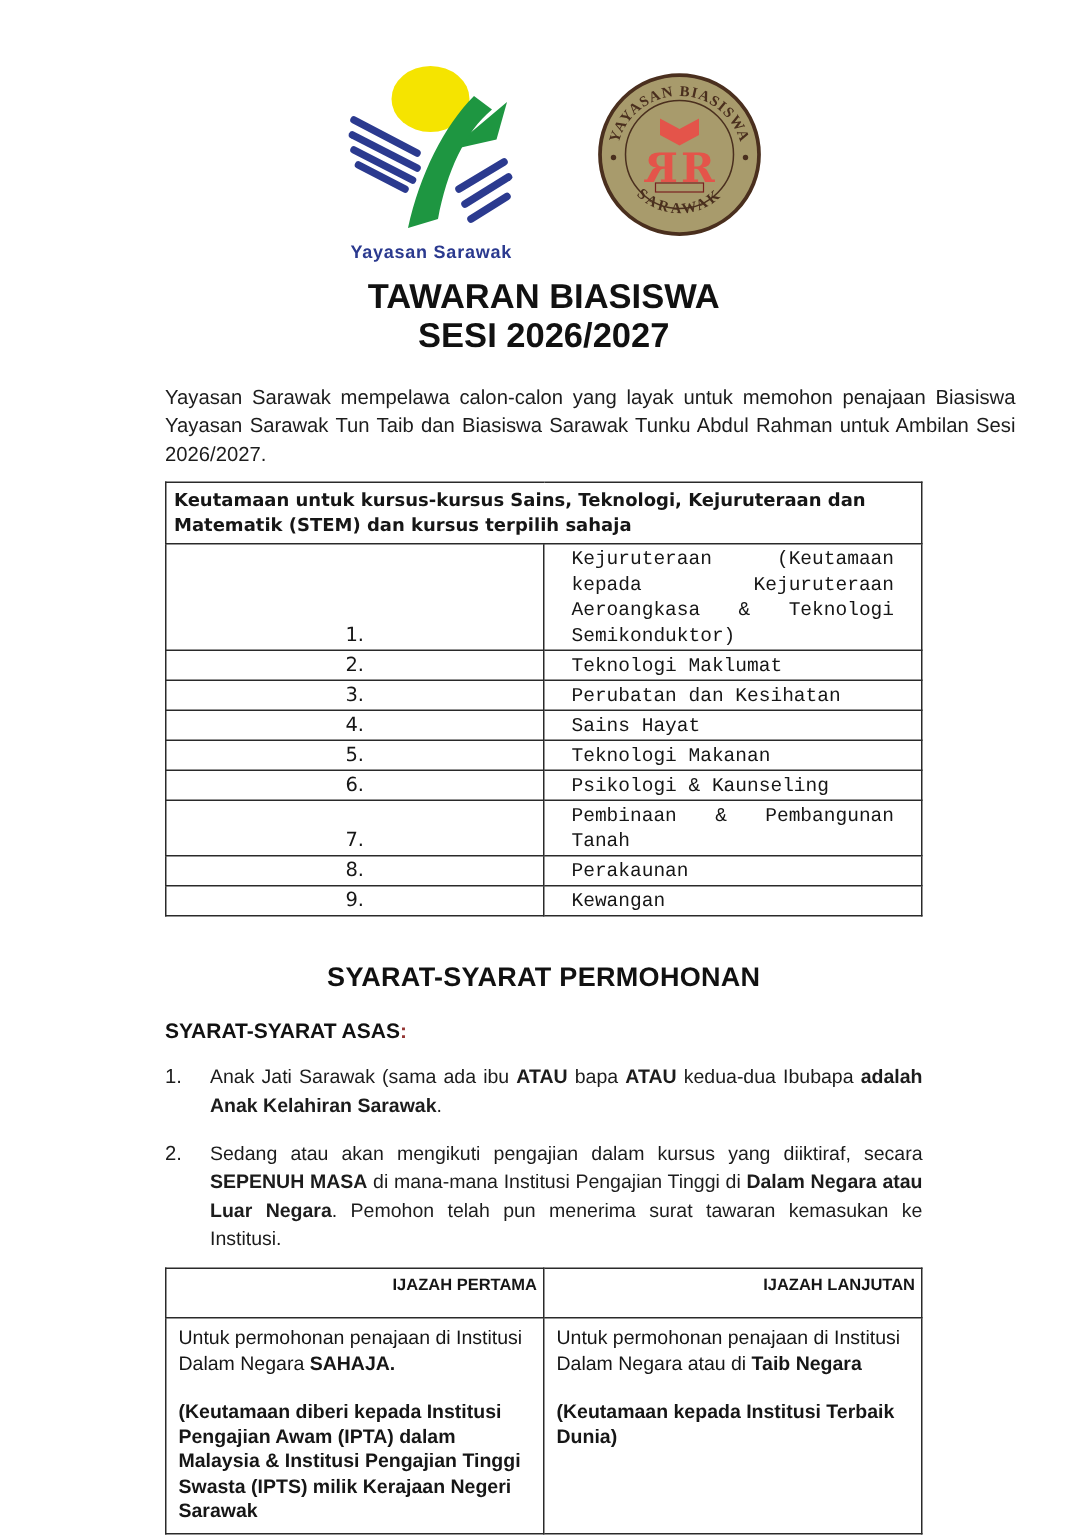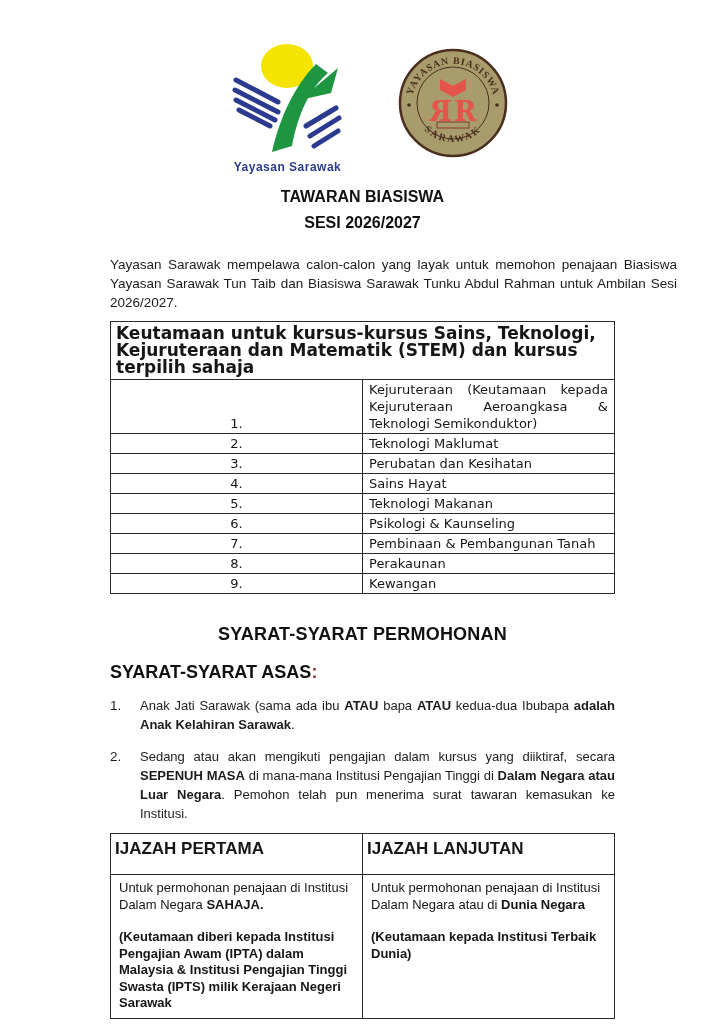--- a/index.html
+++ b/index.html
@@ -21,71 +21,71 @@
   .logo-left { width:140px; text-align:center; }
   .logo-caption {
     margin-top:2px;
     font-size:12px; font-weight:bold; letter-spacing:0.5px;
     color:#2B3A8F;
   }
   .seal-wrap { margin-top:8px; }
   
   .doc-title {
     margin-top:12px; text-align:center;
-    font-size:16px; font-weight:bold; line-height:26px; color:#111;
+    font-size:23px; font-weight:bold; line-height:26px; color:#111;
   }
   
   .intro {
     margin:19px 48px 0 110px;
     font-size:13.5px; line-height:19px; text-align:justify;
   }
   
   table.stem {
     margin:9px 0 0 110px; width:505px;
     border-collapse:collapse;
     font-family:"DejaVu Sans", sans-serif;
     font-size:13px; color:#161616;
     table-layout:fixed;
   }
   table.stem th, table.stem td { border:1px solid #2a2a2a; }
   table.stem th.stem-head {
-    text-align:left; font-weight:bold; font-size:17px;
+    text-align:left; font-weight:bold; font-size:12px;
     line-height:17px; padding:3px 5px;
   }
   table.stem td.no {
     width:38px; text-align:center; vertical-align:bottom;
     padding:1px 3px; line-height:17px;
   }
   table.stem td.course {
-    padding:1px 6px; line-height:17px; text-align:justify;
+    padding:1px 18px; line-height:17px; text-align:justify;font-family:Liberation Mono, monospace;
   }
   
   .syarat-heading {
     margin-top:30px; text-align:center;
     font-size:18px; font-weight:bold; letter-spacing:0.2px; color:#111;
   }
   .asas-heading {
     margin:17px 110px 0 110px;
-    font-size:18px; font-weight:bold; color:#111;
+    font-size:14px; font-weight:bold; color:#111;
   }
   .asas-heading .red-colon { color:#943634; }
   .req-item { display:flex; margin:13px 110px 0 110px; }
   .req-no { flex:0 0 30px; font-size:13.5px; line-height:19px; }
   .req-text { flex:1; font-size:13px; line-height:19px; text-align:justify; }
   b { font-weight:bold; }
   
   table.ijazah {
     margin:10px 0 0 110px; width:505px;
     border-collapse:collapse; table-layout:fixed;
     font-size:13px; color:#161616;
   }
   table.ijazah th, table.ijazah td { border:1px solid #2a2a2a; }
   table.ijazah th {
-    width:50%; text-align:left; font-weight:bold;
-    font-size:17px; padding:5px 4px 15px 4px; vertical-align:top;
+    width:50%; text-align:right; font-weight:bold;
+    font-size:11px; padding:5px 4px 15px 4px; vertical-align:top;
   }
   table.ijazah td {
     vertical-align:top; padding:5px 8px 6px 8px; line-height:16.5px;
   }
   table.ijazah td p.second { margin-top:16px; }
   
   .page-number { margin-top:9px; text-align:center; font-size:13px; }
 </style>
 </head>
 <body>
@@ -219,21 +219,21 @@
         <tr>
       <th>IJAZAH PERTAMA</th>
       <th>IJAZAH LANJUTAN</th>
     </tr>
     <tr>
       <td>
         <p><span>Untuk permohonan penajaan di Institusi Dalam Negara </span><b>SAHAJA.</b></p>
         <p class="second"><b>(Keutamaan diberi kepada Institusi Pengajian Awam (IPTA) dalam Malaysia &amp; Institusi Pengajian Tinggi Swasta (IPTS) milik Kerajaan Negeri Sarawak</b></p>
       </td>
       <td>
-        <p><span>Untuk permohonan penajaan di Institusi Dalam Negara atau di </span><b>Dunia Negara</b></p>
+        <p><span>Untuk permohonan penajaan di Institusi Dalam Negara atau di </span><b>Taib Negara</b></p>
         <p class="second"><b>(Keutamaan kepada Institusi Terbaik Dunia)</b></p>
       </td>
     </tr>
   </tbody>
     </table>
 
   <div class="page-number">1</div>
 
 </div>
 

